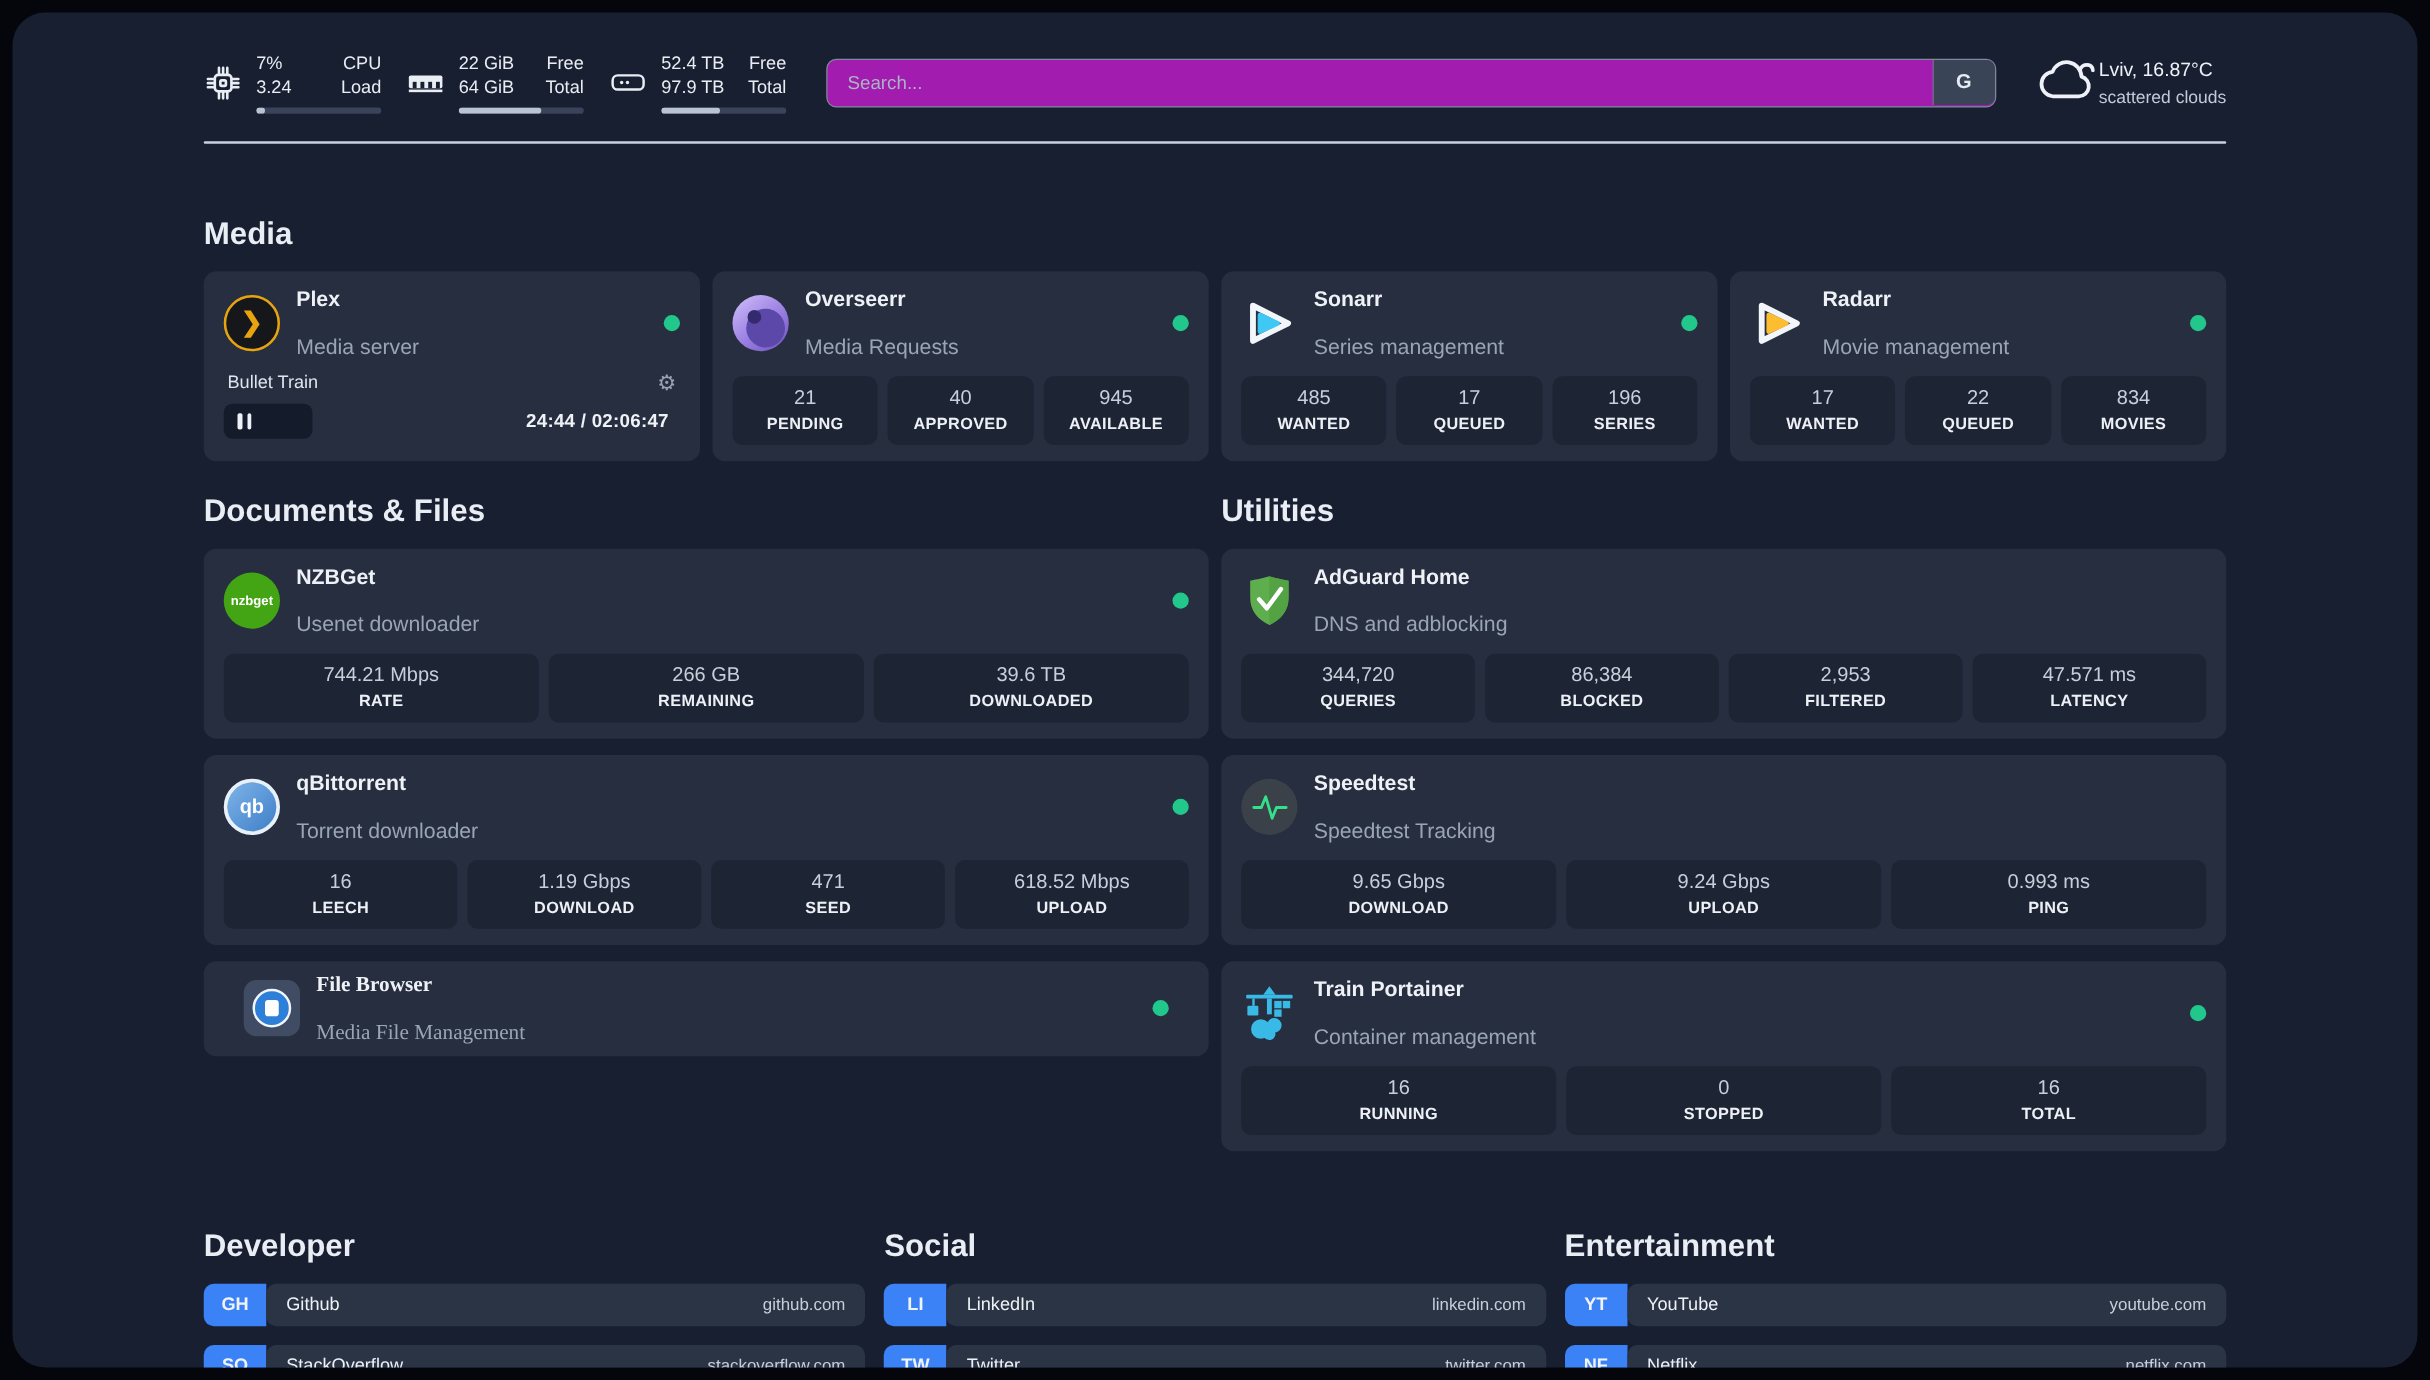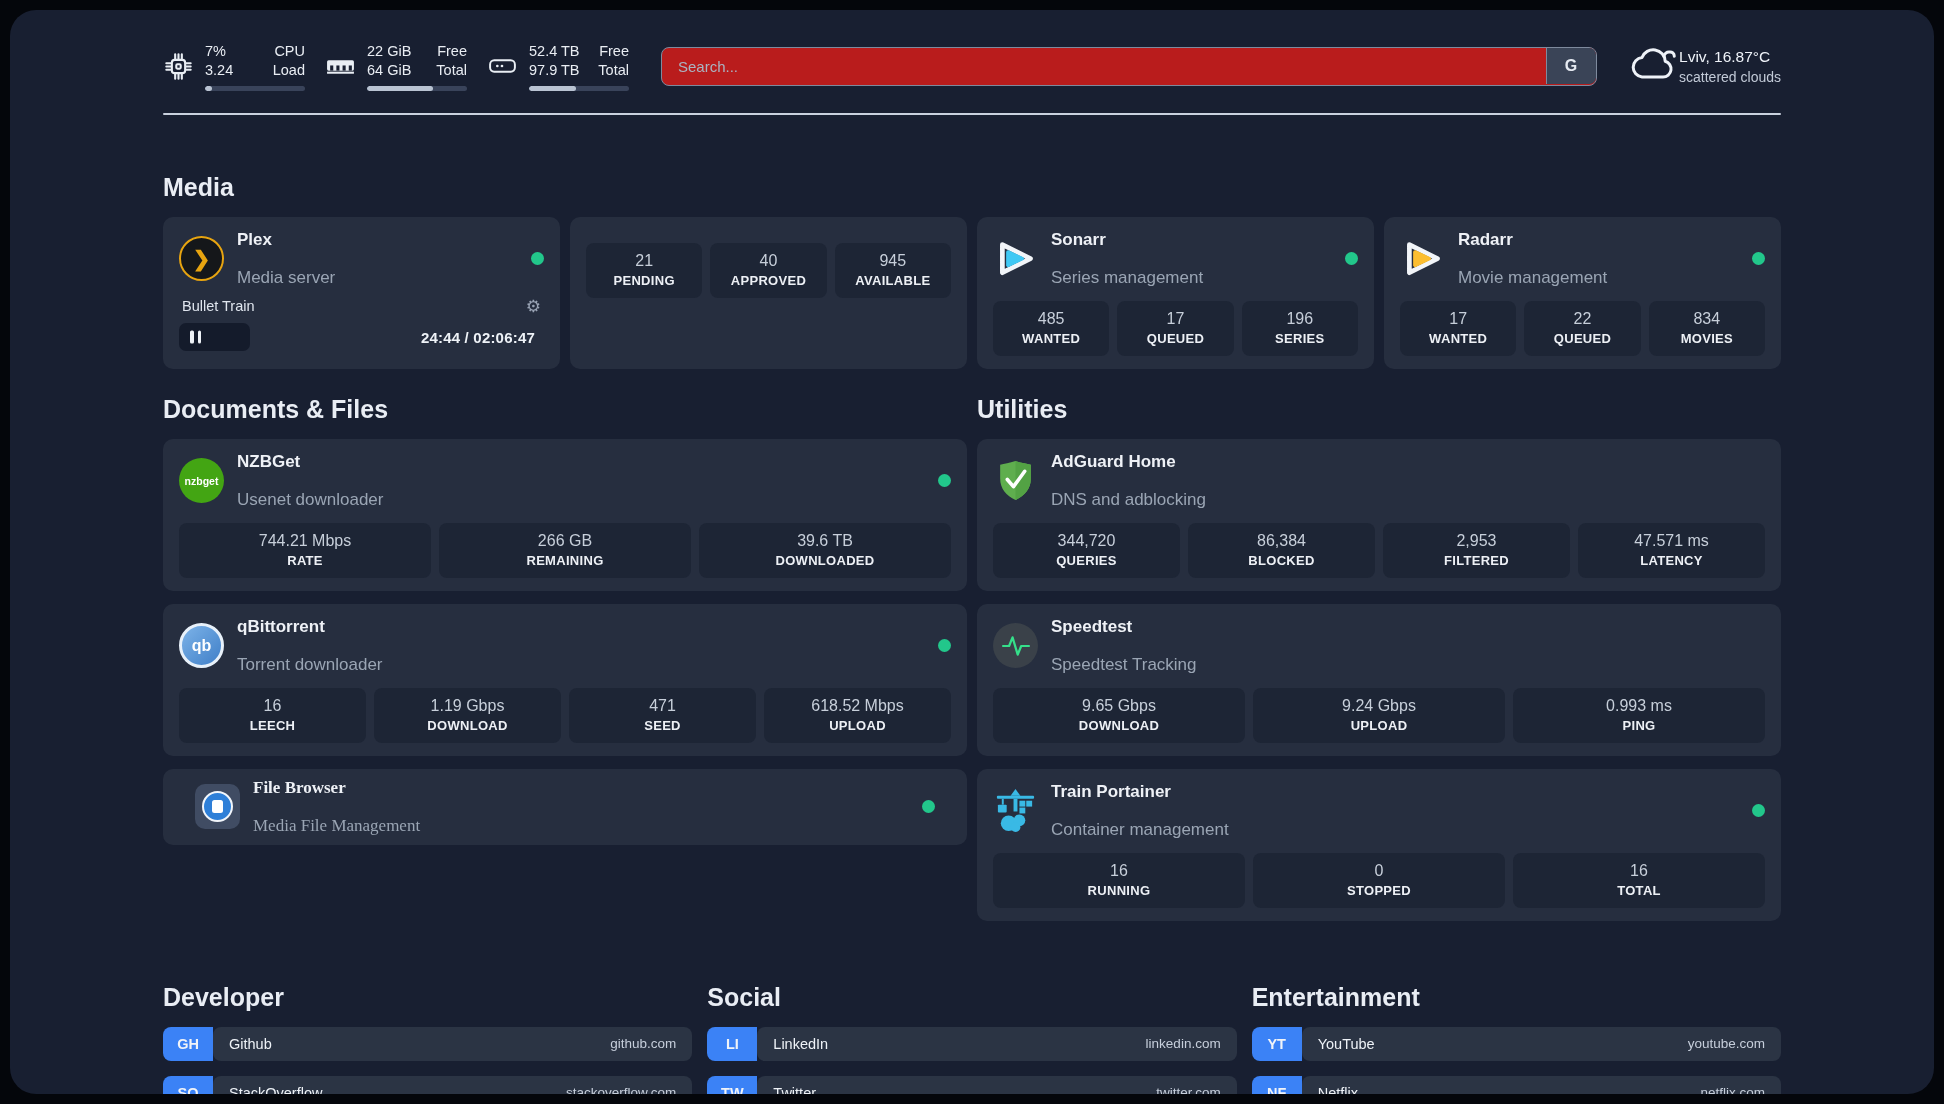--- a/index.html
+++ b/index.html
@@ -13,21 +13,21 @@
   .metrics { display:flex; gap:20px; }
   .metric { display:flex; align-items:center; gap:11px; }
   .micon svg { width:31px; height:31px; display:block; }
   .mbody { width:100px; }
   .mrow { display:flex; justify-content:space-between; font-size:14.5px; color:#e9edf3; line-height:1.3; }
   .mlabs { text-align:right; }
   .mbar { height:5px; background:#39435a; border-radius:3px; margin-top:6px; overflow:hidden; }
   .mfill { height:100%; background:#b9c3d2; border-radius:3px; }
 
   .search { flex:1; position:relative; margin:0 30px 0 32px; height:39px; }
-  .search input { width:100%; height:100%; background:#b91c1c; border:1.5px solid #7e8a9d;
+  .search input { width:100%; height:100%; background:#a21caf; border:1.5px solid #7e8a9d;
                   border-radius:8px; color:#dfe5ee; padding:0 64px 0 16px; font-size:15px; outline:none;
                   font-family:"Liberation Sans", sans-serif; }
   .search input::placeholder { color:#aab4c2; }
   .gbtn { position:absolute; right:1.5px; top:1.5px; bottom:1.5px; width:50px; background:#3a4457;
           border:none; border-left:1.5px solid #7e8a9d; border-radius:0 6.5px 6.5px 0;
           color:#e6ebf2; font-size:16px; font-weight:600; cursor:pointer;
           font-family:"Liberation Sans", sans-serif; }
   .weather { display:flex; align-items:center; }
   .weather svg { width:52px; height:42px; }
   .w-loc { font-size:15.5px; color:#eef2f8; }
@@ -220,20 +220,31 @@
         <div class="np-fill" style="width: 19.5%;"></div>
         <span class="pause">
               <i></i>
               <i></i>
             </span>
         <span class="np-time">24:44 / 02:06:47</span>
       </div>
     </div>
 
     <div class="card">
+      <div class="card-head">
+        <span class="app-icon ovsr-icon">
+          <span class="ovsr-inner"></span>
+              <span class="ovsr-hl"></span>
+        </span>
+        <div class="app-text">
+          <div class="app-name">Overseerr</div>
+          <div class="app-desc">Media Requests</div>
+        </div>
+        <span class="dot"></span>
+      </div>
       <div class="tiles">
         <div class="tile">
           <div class="tile-v">21</div>
           <div class="tile-l">PENDING</div>
         </div>
         <div class="tile">
           <div class="tile-v">40</div>
           <div class="tile-l">APPROVED</div>
         </div>
         <div class="tile">

